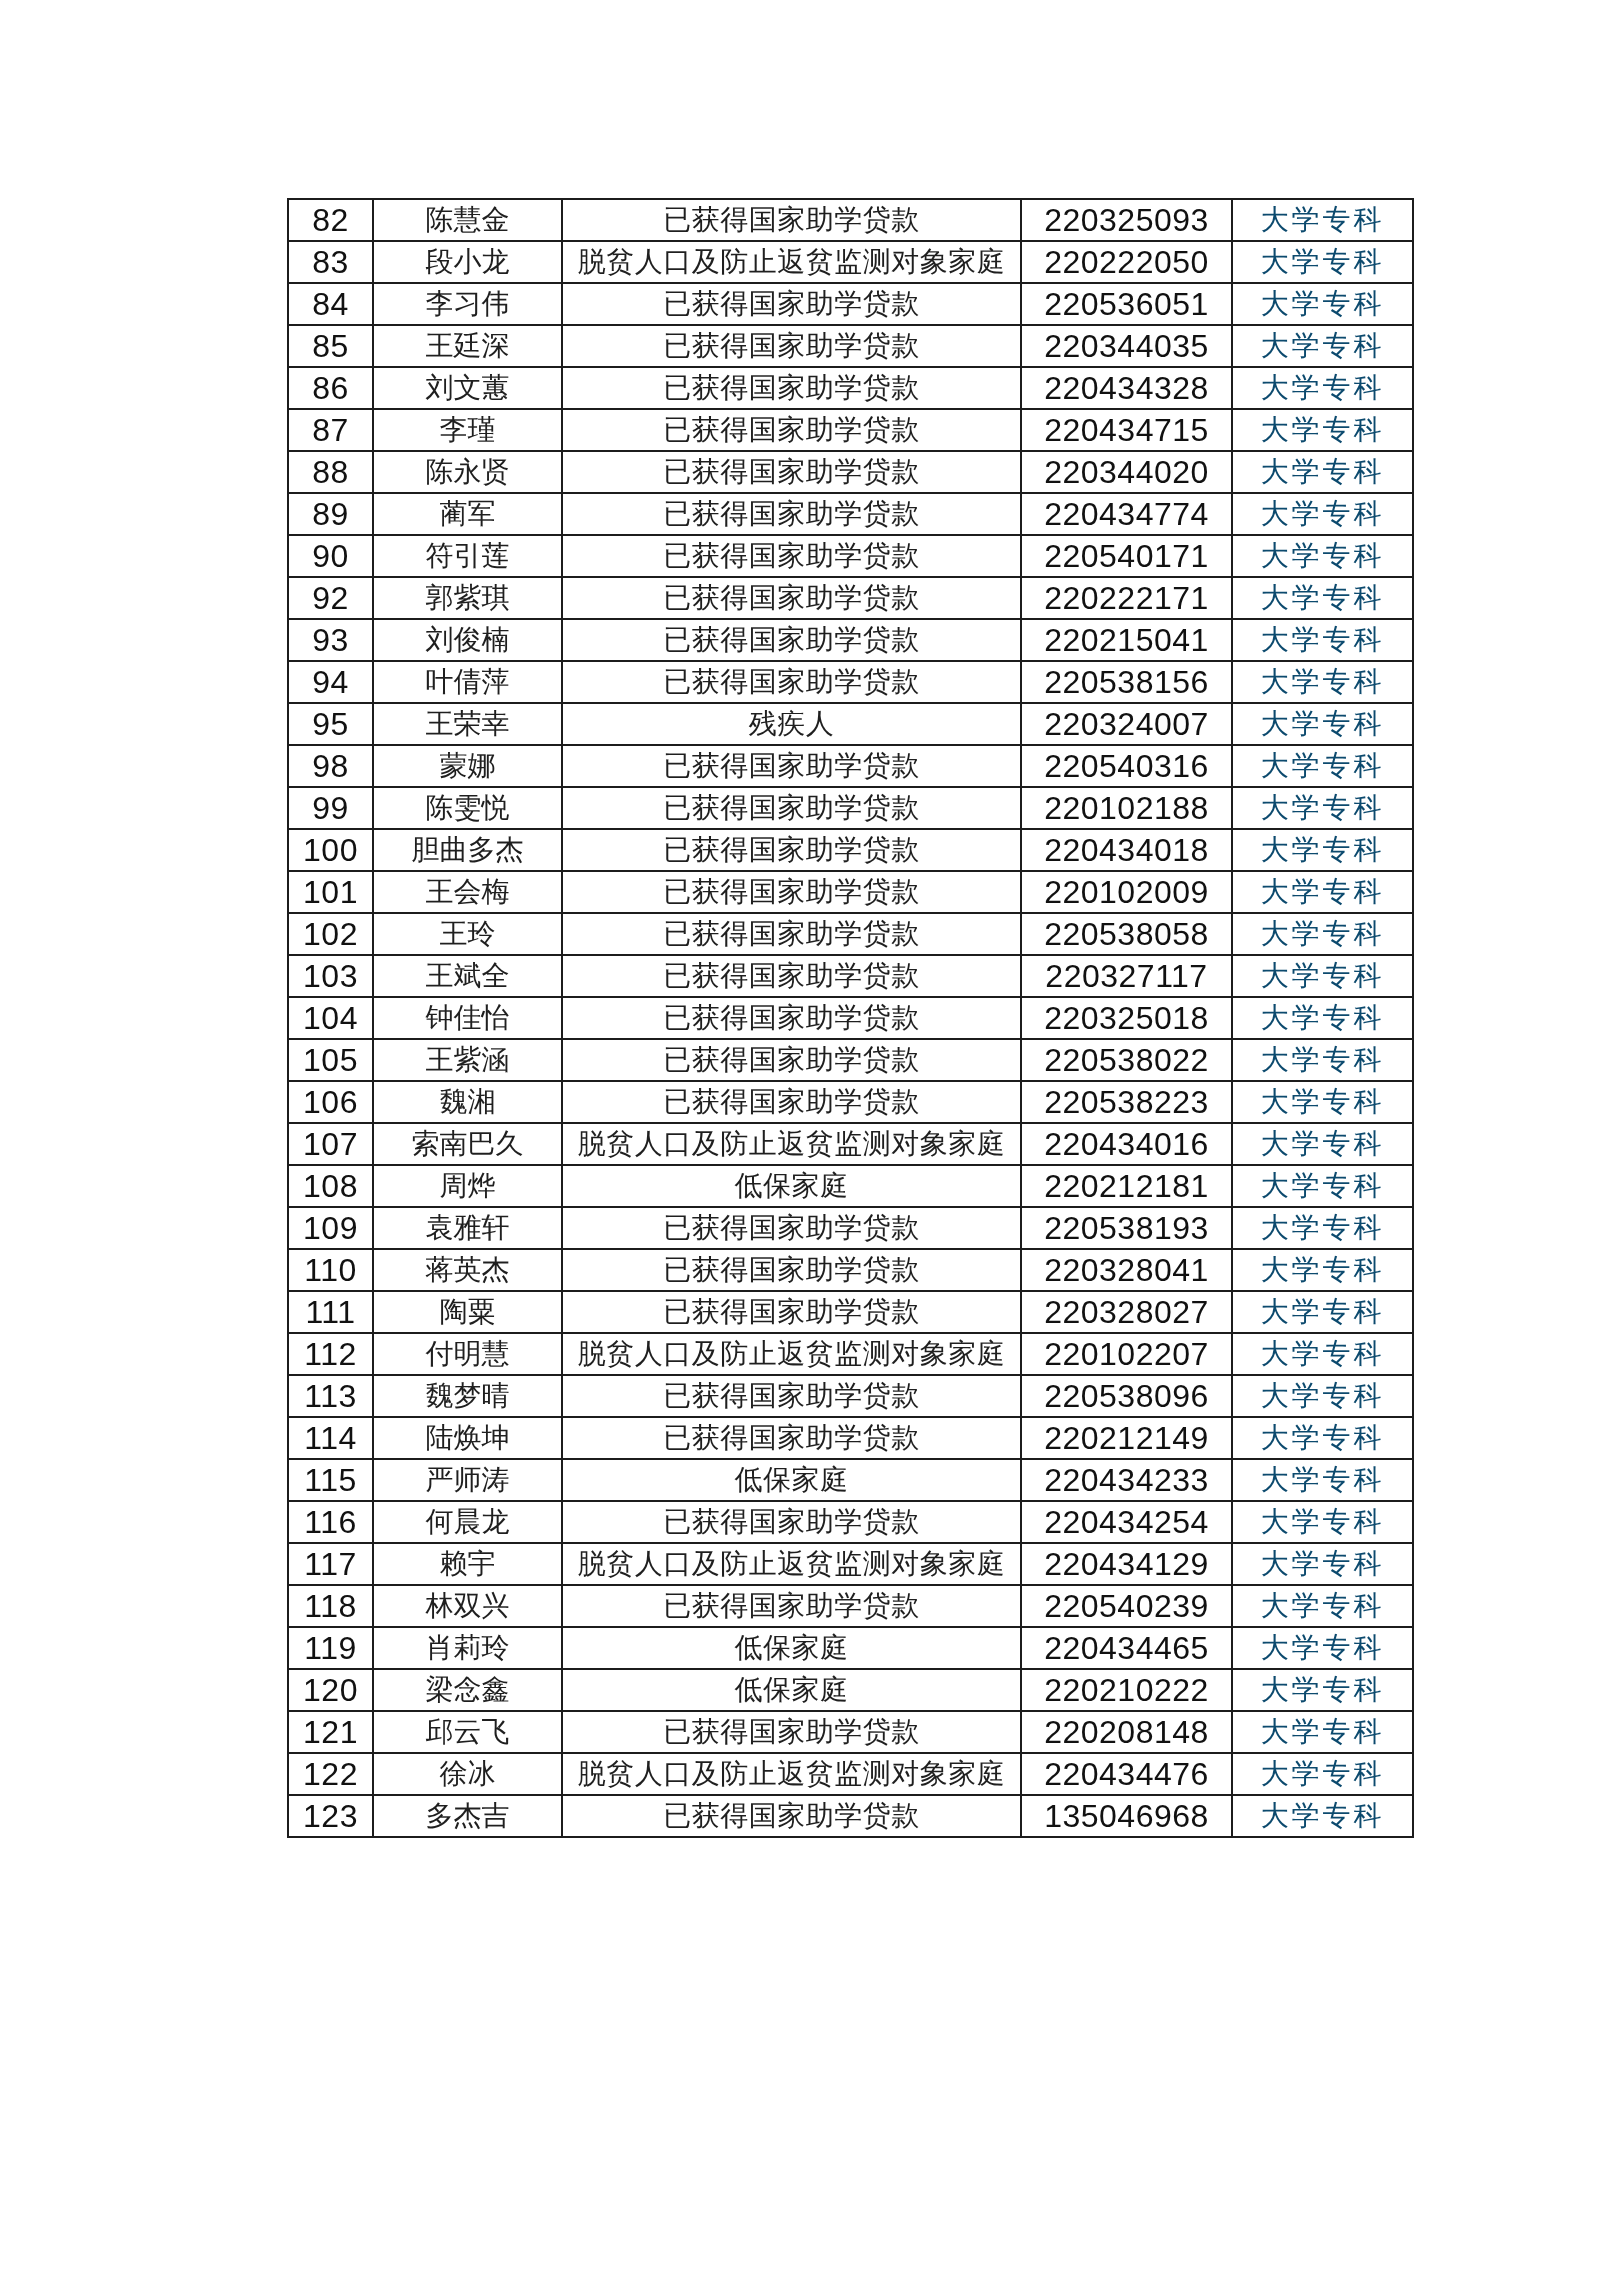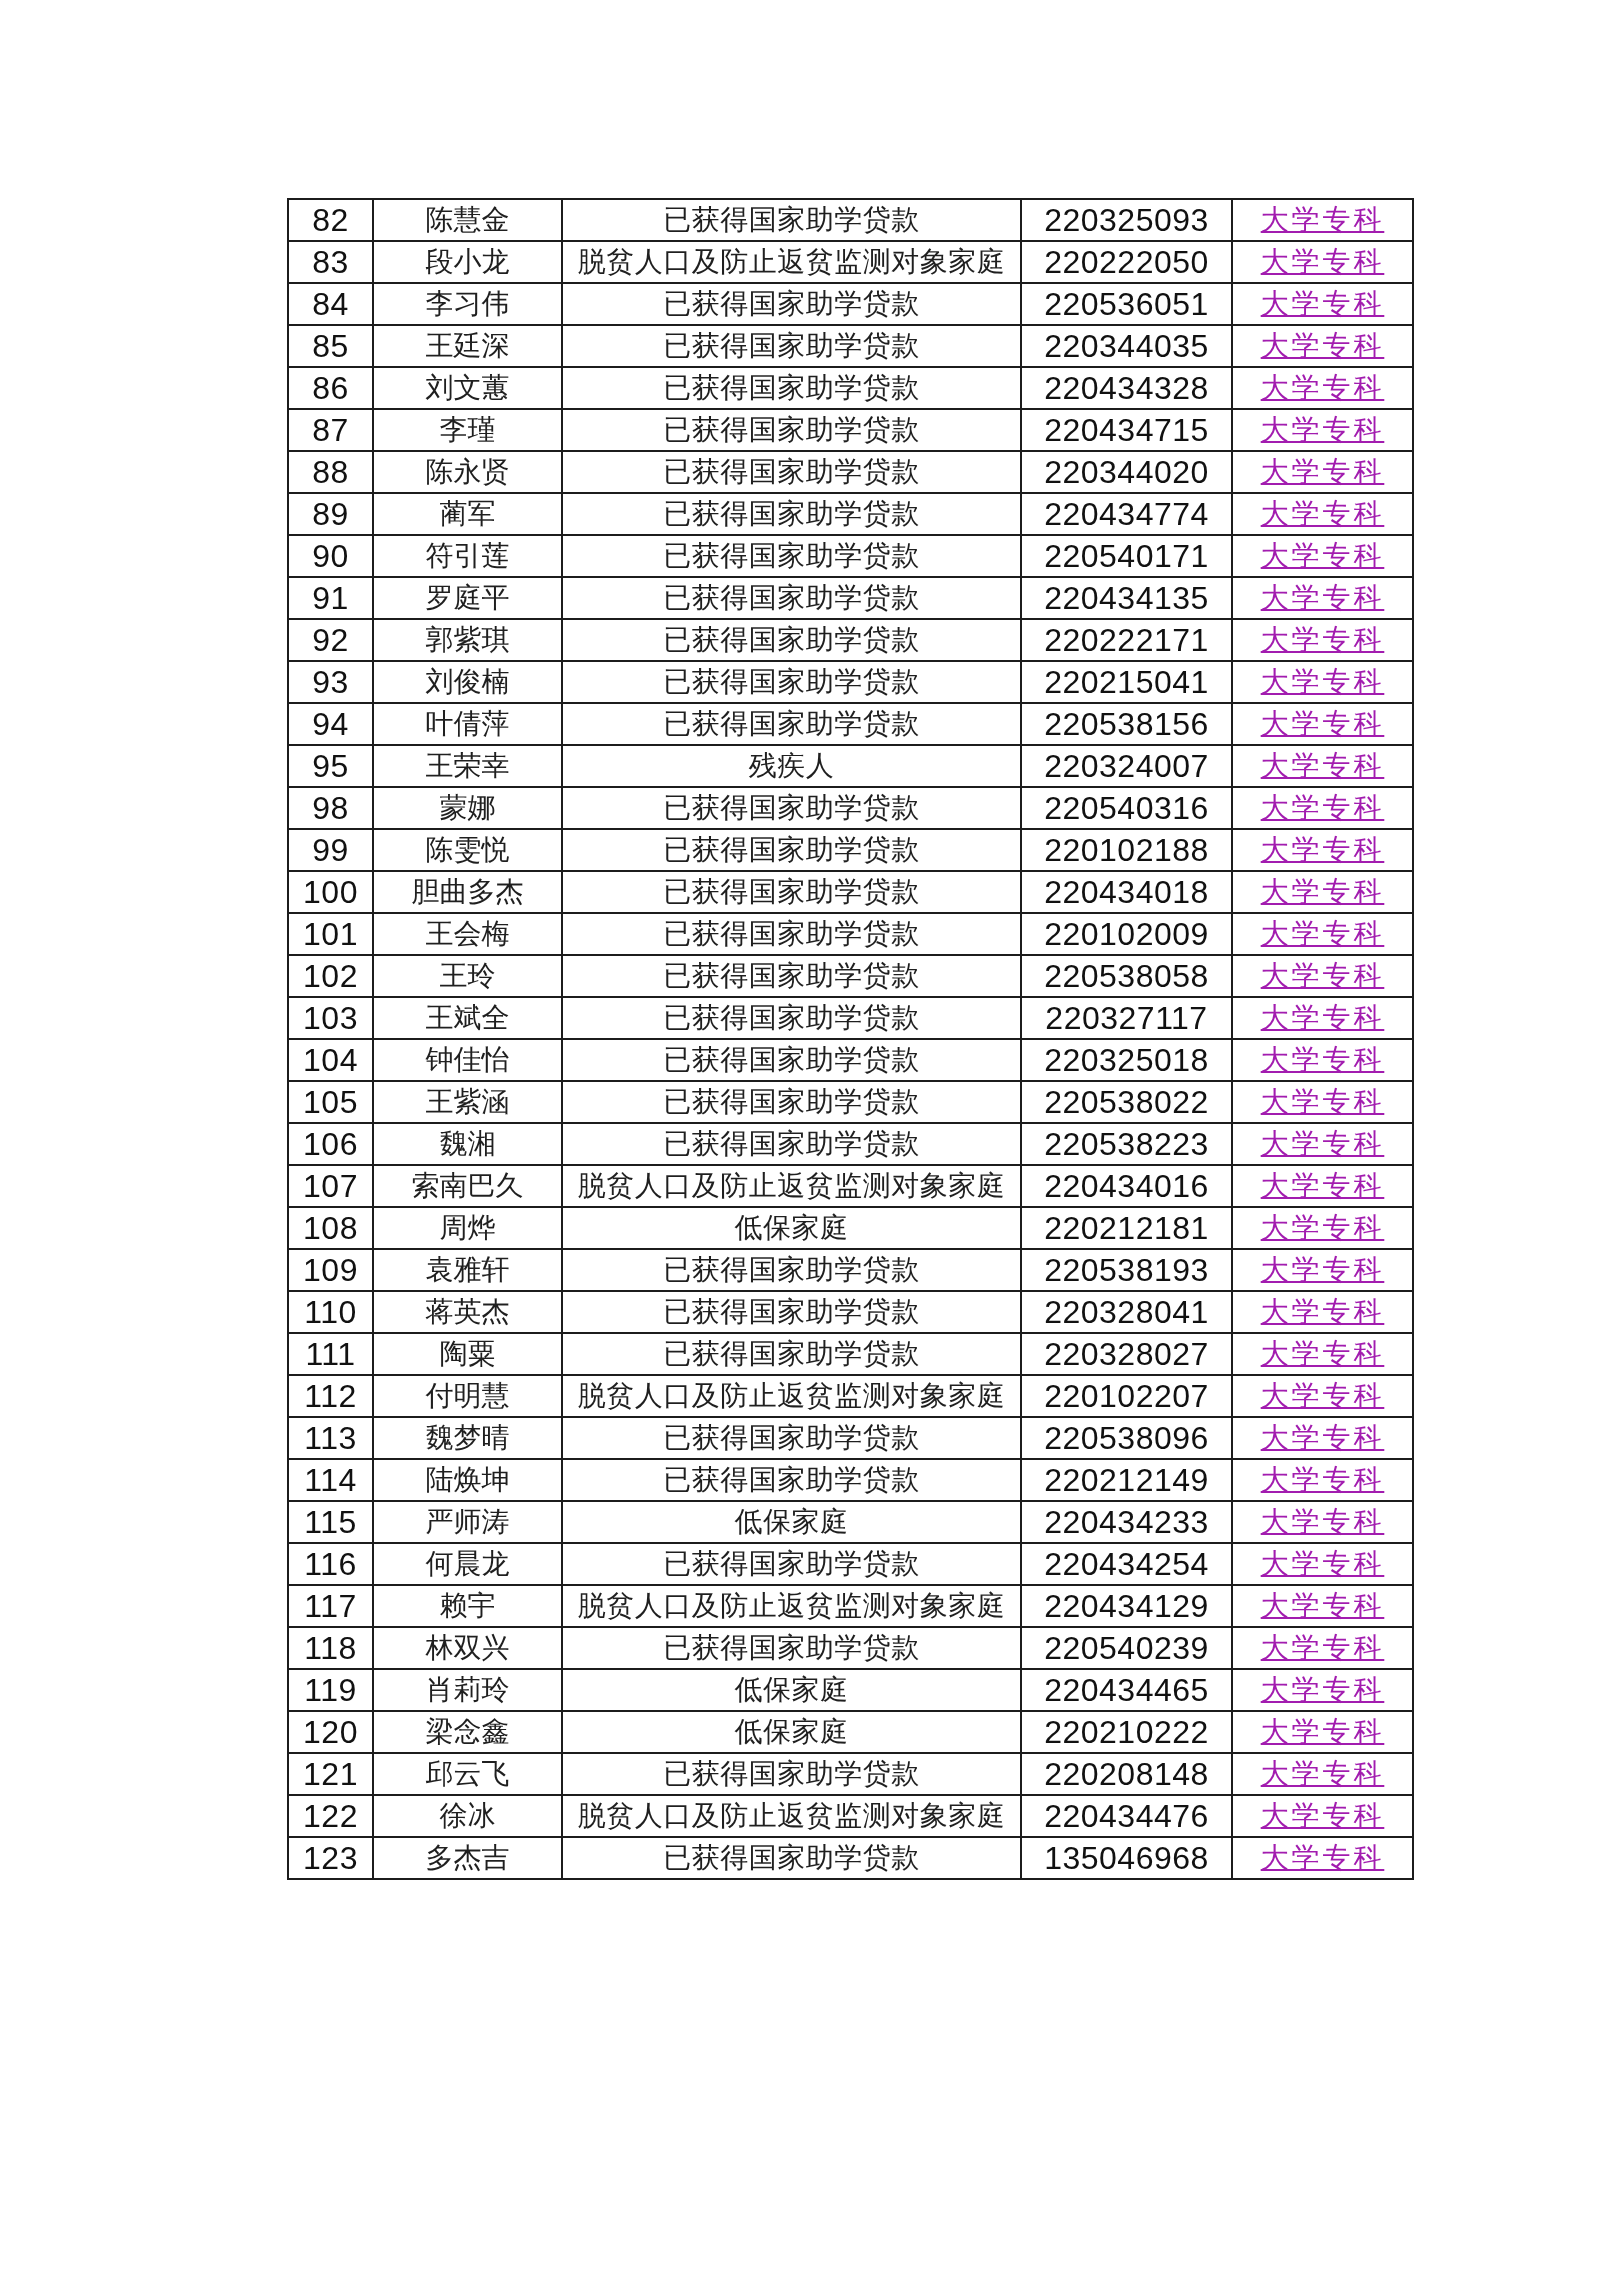--- a/index.html
+++ b/index.html
@@ -37,23 +37,22 @@
     font-size: 32px;
     color: #111111;
     letter-spacing: 0.5px;
   }
   .cjk {
     font-family: "Liberation Serif", serif;
     font-size: 28px;
     color: #1f1f1f;
   }
   td.edu {
-    color: #a21caf;
+    color: #0c4a6e;
     letter-spacing: 2.9px;
-    text-decoration: underline;
   }
   td.category {
     letter-spacing: 0.5px;
   }
 </style>
 </head>
 <body>
 
 <div class="page">
   <table class="roster">
@@ -122,27 +121,20 @@
           <td class="cjk edu">大学专科</td>
         </tr>
         <tr>
           <td class="num">90</td>
           <td class="cjk">符引莲</td>
           <td class="cjk category">已获得国家助学贷款</td>
           <td class="num">220540171</td>
           <td class="cjk edu">大学专科</td>
         </tr>
         <tr>
-          <td class="num">91</td>
-          <td class="cjk">罗庭平</td>
-          <td class="cjk category">已获得国家助学贷款</td>
-          <td class="num">220434135</td>
-          <td class="cjk edu">大学专科</td>
-        </tr>
-        <tr>
           <td class="num">92</td>
           <td class="cjk">郭紫琪</td>
           <td class="cjk category">已获得国家助学贷款</td>
           <td class="num">220222171</td>
           <td class="cjk edu">大学专科</td>
         </tr>
         <tr>
           <td class="num">93</td>
           <td class="cjk">刘俊楠</td>
           <td class="cjk category">已获得国家助学贷款</td>

